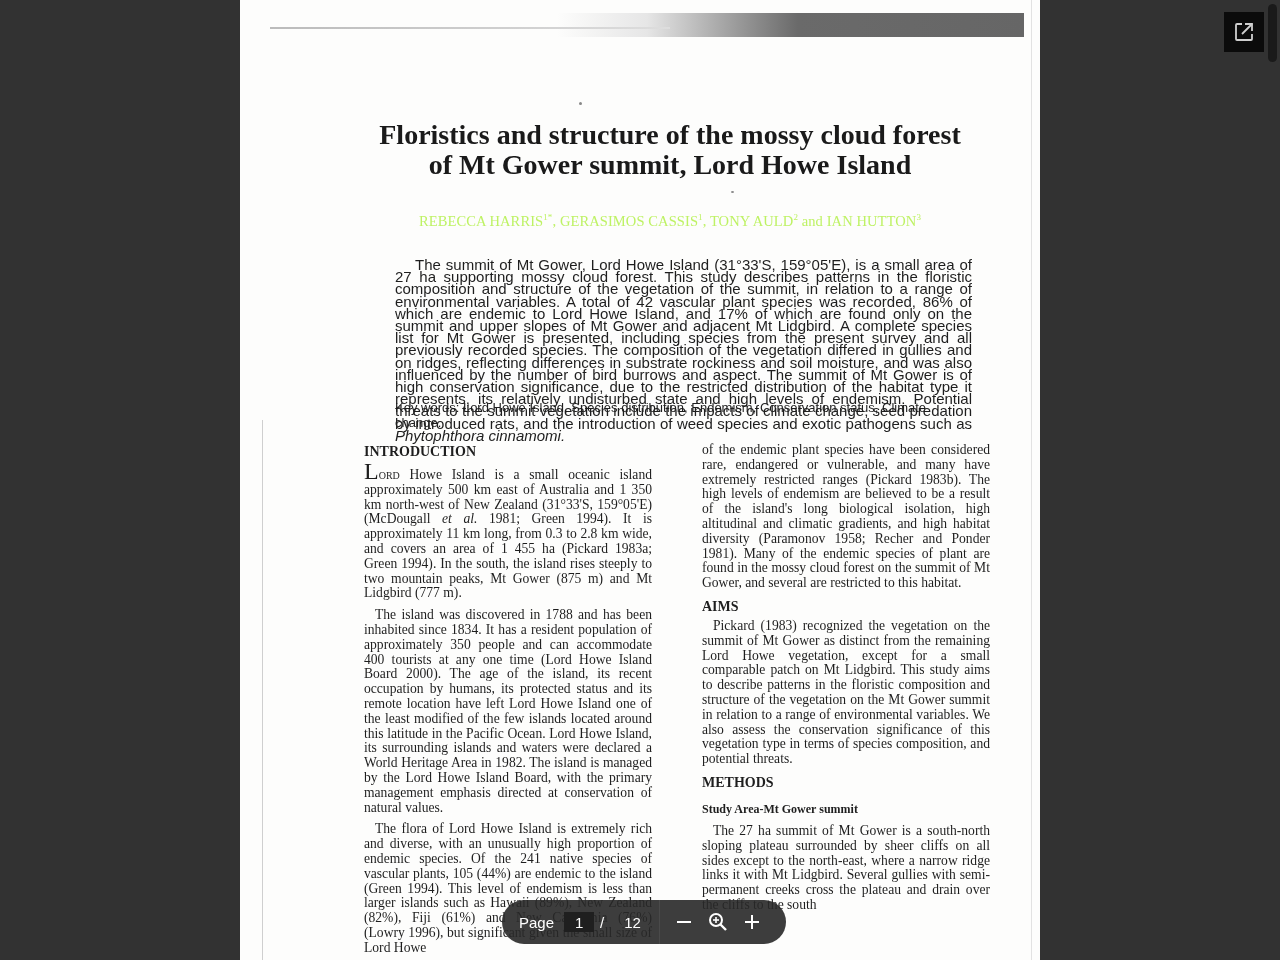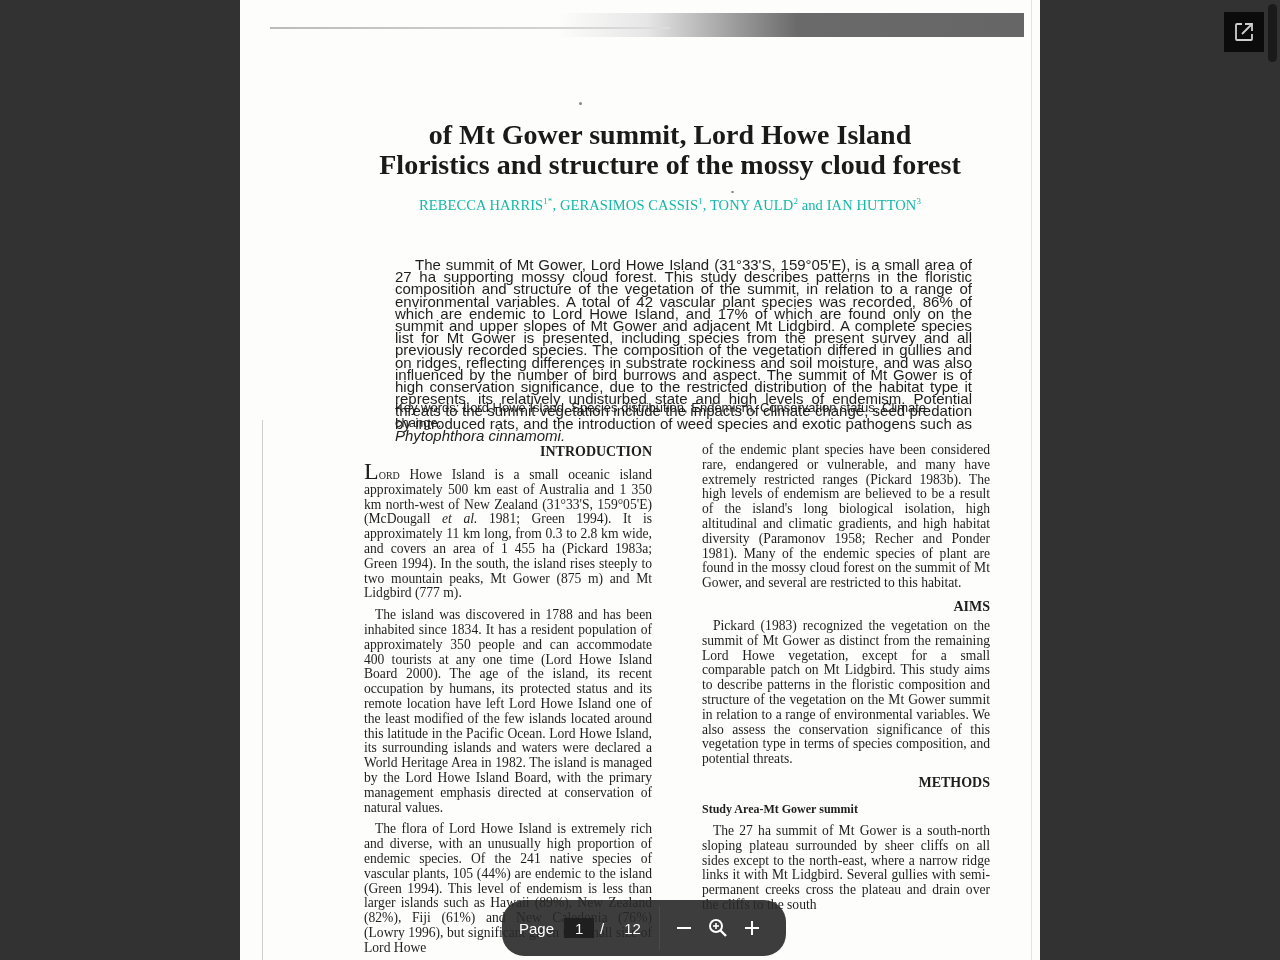--- a/index.html
+++ b/index.html
@@ -29,52 +29,52 @@
   .right-edge {
     position:absolute; left:1031px; top:0; width:1px; height:960px;
     background:#e2e2e2;
   }
   .title {
     position:absolute; left:360px; top:120px; width:620px;
     text-align:center; font-weight:bold; font-size:28px; line-height:30px;
     color:#1a1a1a;
   }
   .authors {
-    position:absolute; left:360px; top:196px; width:620px;
-    text-align:center; font-size:14.5px; color:#14b8a6; letter-spacing:0.1px;
+    position:absolute; left:360px; top:212px; width:620px;
+    text-align:center; font-size:14.5px; color:#bef264; letter-spacing:0.1px;
   }
   .authors sup { font-size:9px; }
   .abstract {
     position:absolute; left:395px; top:259px; width:577px;
     font-family:"Liberation Sans", sans-serif; font-size:15px; line-height:12.2px;
     color:#1e1e1e; text-align:justify; text-indent:20px;
   }
   .abstract em { font-style:italic; }
   .keywords {
     position:absolute; left:395px; top:400px; width:577px;
     font-family:"Liberation Sans", sans-serif; font-size:13px; color:#1e1e1e;
   }
   .col {
     position:absolute; width:288px; font-size:13.6px; line-height:14.8px;
     color:#1e1e1e; text-align:justify;
   }
   .col-left { left:364px; top:443px; }
   .col-right { left:702px; top:443px; }
   .col h2 {
-    font-size:14px; font-weight:bold; text-align:right; margin:0 0 4px 0; line-height:17px;
+    font-size:14px; font-weight:bold; text-align:left; margin:0 0 4px 0; line-height:17px;
   }
   .col h3 {
     font-size:12px; font-weight:bold; margin:10px 0 6px 0; line-height:17px;
   }
   .col p { margin:0 0 7px 0; text-indent:11px; }
   .col p.noindent { text-indent:0; }
   .dropcap { font-size:24px; line-height:14px; }
   .smallcaps { font-variant:small-caps; }
   .toolbar {
-    position:absolute; left:502px; top:900px; width:284px; height:56px;
+    position:absolute; left:502px; top:900px; width:284px; height:44px;
     background:rgba(40,40,40,0.9); border-radius:22px;
     display:flex; align-items:center; color:#fff;
     font-family:"Liberation Sans", sans-serif; font-size:15px;
   }
   .tb-label { margin-left:17px; }
   .tb-page-input {
     margin-left:10px; width:30px; height:20px; background:#1f1f1f; color:#fff;
     border:none; text-align:center; font-size:15px; font-family:"Liberation Sans", sans-serif;
     padding:0;
   }
@@ -103,22 +103,22 @@
 
   <div class="page"></div>
   <div class="scan-bar"></div>
   <div class="scan-line"></div>
   <div class="left-edge"></div>
   <div class="right-edge"></div>
   <div class="speck" style="left:579px;top:102px;width:3px;height:3px;"></div>
   <div class="speck" style="left:731px;top:191px;width:3px;height:2px;"></div>
 
   <div class="title">
+    <div>Floristics and structure of the mossy cloud forest</div>
     <div>of Mt Gower summit, Lord Howe Island</div>
-    <div>Floristics and structure of the mossy cloud forest</div>
   </div>
 
   <div class="authors">
     <span>REBECCA HARRIS</span><sup>1*</sup><span>, </span><span>GERASIMOS CASSIS</span><sup>1</sup><span>, </span><span>TONY AULD</span><sup>2</sup><span> and </span><span>IAN HUTTON</span><sup>3</sup>
   </div>
 
   <div class="abstract"><span>The summit of Mt Gower, Lord Howe Island (31°33'S, 159°05'E), is a small area of 27 ha supporting mossy cloud forest. This study describes patterns in the floristic composition and structure of the vegetation of the summit, in relation to a range of environmental variables. A total of 42 vascular plant species was recorded, 86% of which are endemic to Lord Howe Island, and 17% of which are found only on the summit and upper slopes of Mt Gower and adjacent Mt Lidgbird. A complete species list for Mt Gower is presented, including species from the present survey and all previously recorded species. The composition of the vegetation differed in gullies and on ridges, reflecting differences in substrate rockiness and soil moisture, and was also influenced by the number of bird burrows and aspect. The summit of Mt Gower is of high conservation significance, due to the restricted distribution of the habitat type it represents, its relatively undisturbed state and high levels of endemism. Potential threats to the summit vegetation include the impacts of climate change, seed predation by introduced rats, and the introduction of weed species and exotic pathogens such as </span><em>Phytophthora cinnamomi.</em></div>
 
   <div class="keywords">Key words: Lord Howe Island, Species distribution, Endemism, Conservation status, Climate change.</div>
 

